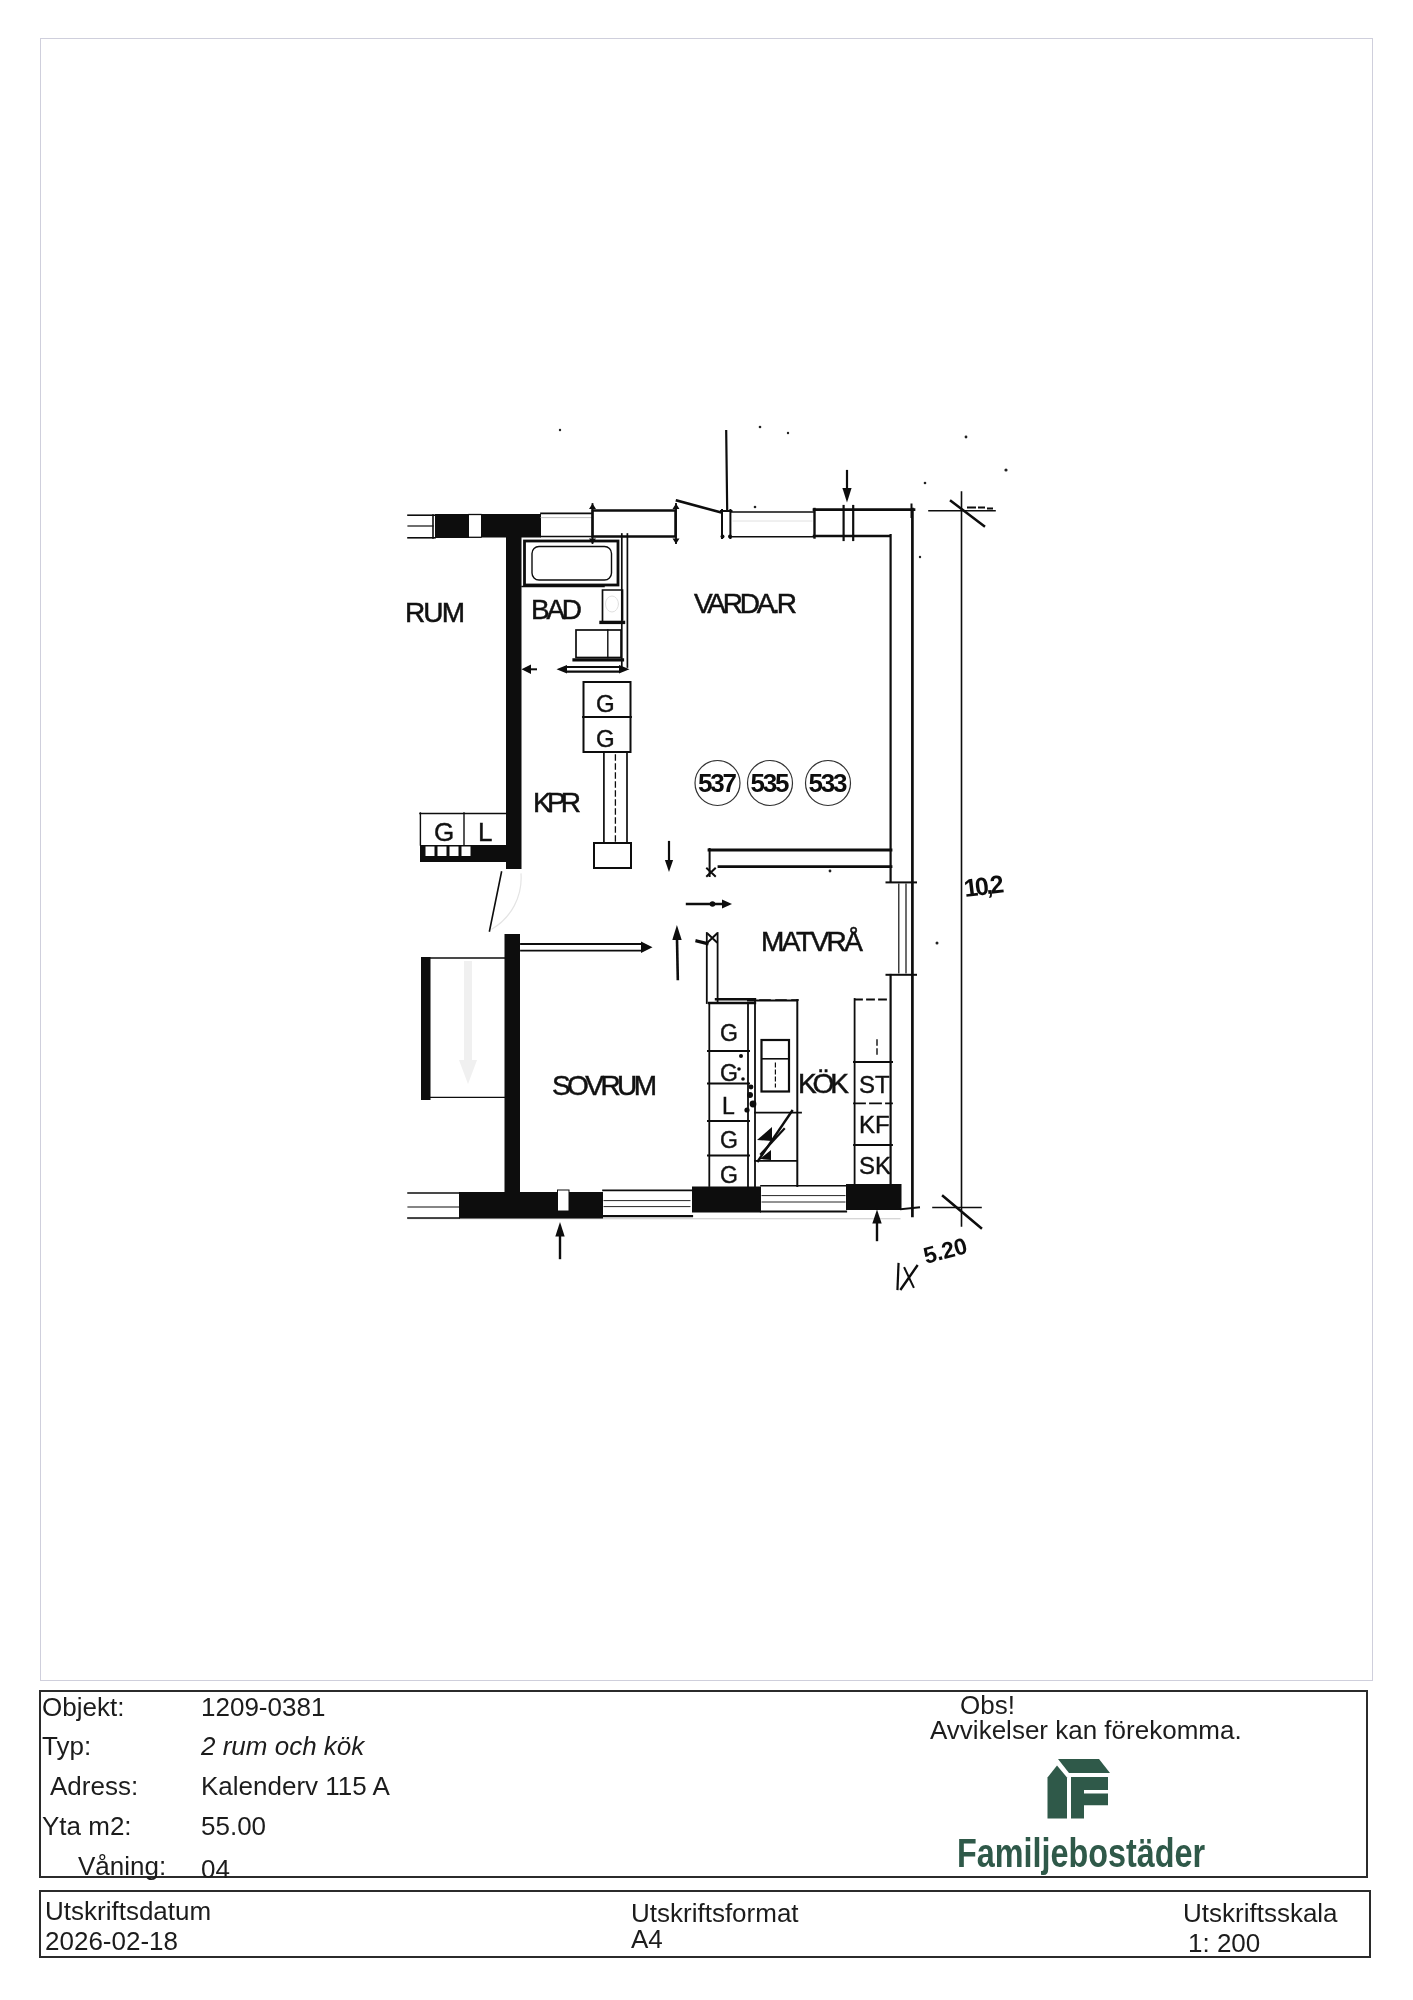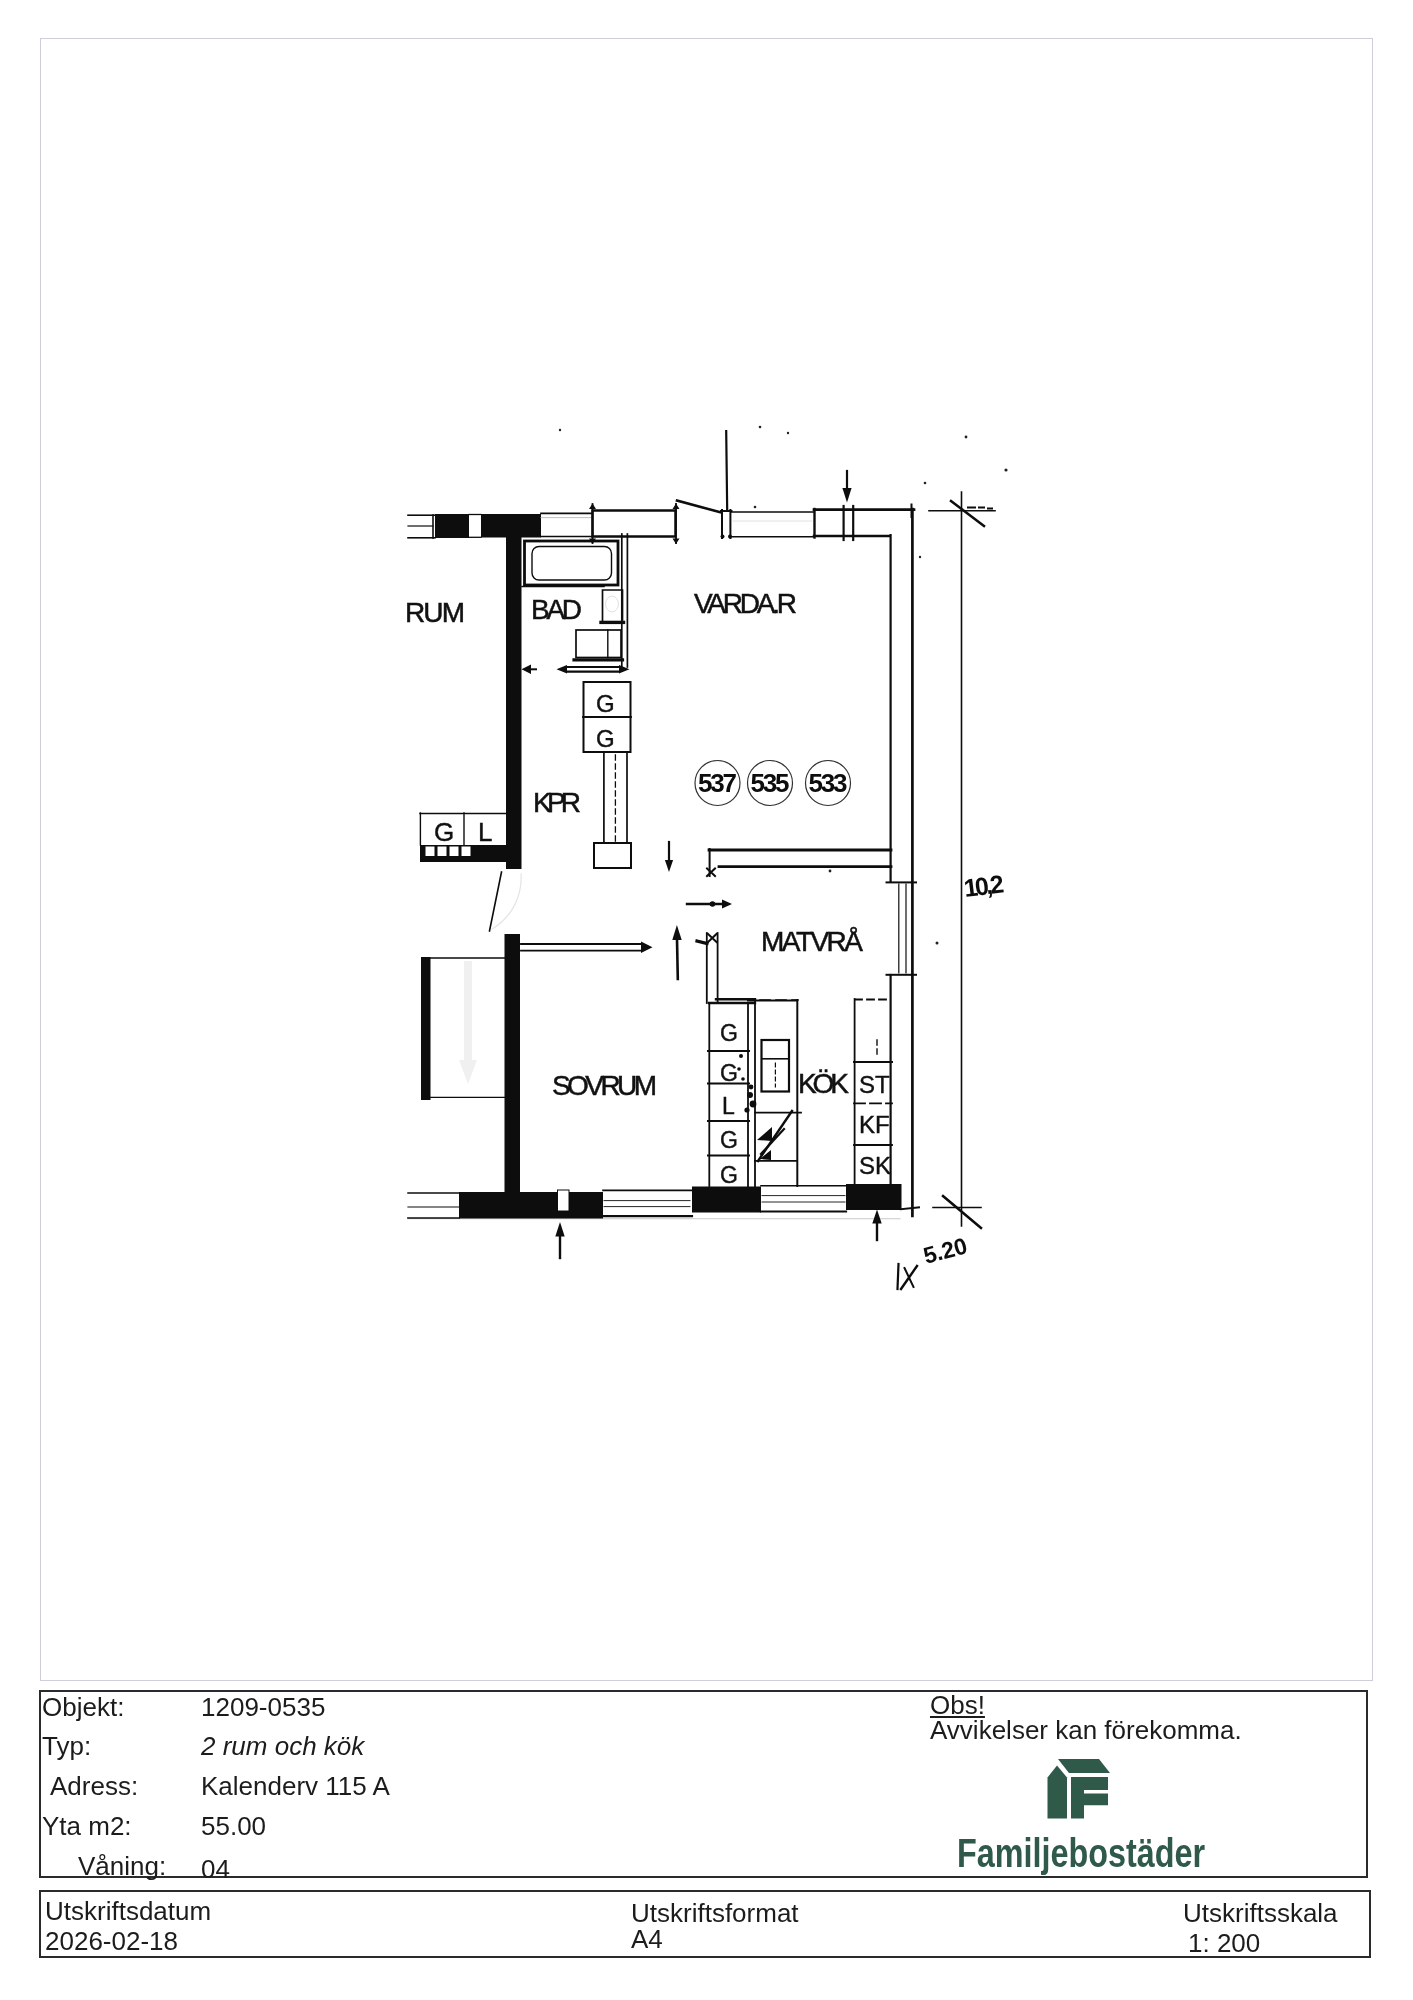--- a/index.html
+++ b/index.html
@@ -374,35 +374,35 @@
 <path d="M1071 1777 H1108 V1790 H1084 V1793.5 H1108 V1805.3 H1084 V1818.5 H1071 Z"></path>
 </g>
 
 <text x="957" y="1867" font-size="40" font-weight="bold" fill="#2f5949" stroke="none" font-family="Liberation Sans, sans-serif" textLength="248" lengthAdjust="spacingAndGlyphs">Familjebostäder</text>
 </g>
 </svg>
 
 <div class="abs" style="left:39px;top:1690px;width:1325px;height:184px;border:2px solid #2b2b2b;"></div>
 
 <div class="lbl" style="left:42px;top:1692px;">Objekt:</div>
-<div class="lbl" style="left:201px;top:1692px;">1209-0535</div>
+<div class="lbl" style="left:201px;top:1692px;">1209-0381</div>
 
 <div class="lbl" style="left:42px;top:1731px;">Typ:</div>
 <div class="lbl" style="left:201px;top:1731px;font-style:italic;">2 rum och kök</div>
 
 <div class="lbl" style="left:42px;top:1771px;margin-left:8px;">Adress:</div>
 <div class="lbl" style="left:201px;top:1771px;">Kalenderv 115 A</div>
 
 <div class="lbl" style="left:42px;top:1811px;">Yta m2:</div>
 <div class="lbl" style="left:201px;top:1811px;">55.00</div>
 
 <div class="lbl" style="left:42px;top:1851px;padding-left:36px;">Våning:</div>
 <div class="lbl" style="left:201px;top:1854px;">04</div>
 
-<div class="lbl" style="left:930px;top:1690px;text-decoration:underline;">Obs!</div>
+<div class="lbl" style="left:960px;top:1690px;">Obs!</div>
 <div class="lbl" style="left:930px;top:1715px;">Avvikelser kan förekomma.</div>
 
 <div class="abs" style="left:39px;top:1890px;width:1328px;height:64px;border:2px solid #2b2b2b;"></div>
 
 <div class="lbl" style="left:45px;top:1896px;">Utskriftsdatum</div>
 <div class="lbl" style="left:45px;top:1926px;">2026-02-18</div>
 
 <div class="lbl" style="left:631px;top:1898px;">Utskriftsformat</div>
 <div class="lbl" style="left:631px;top:1924px;">A4</div>
 

